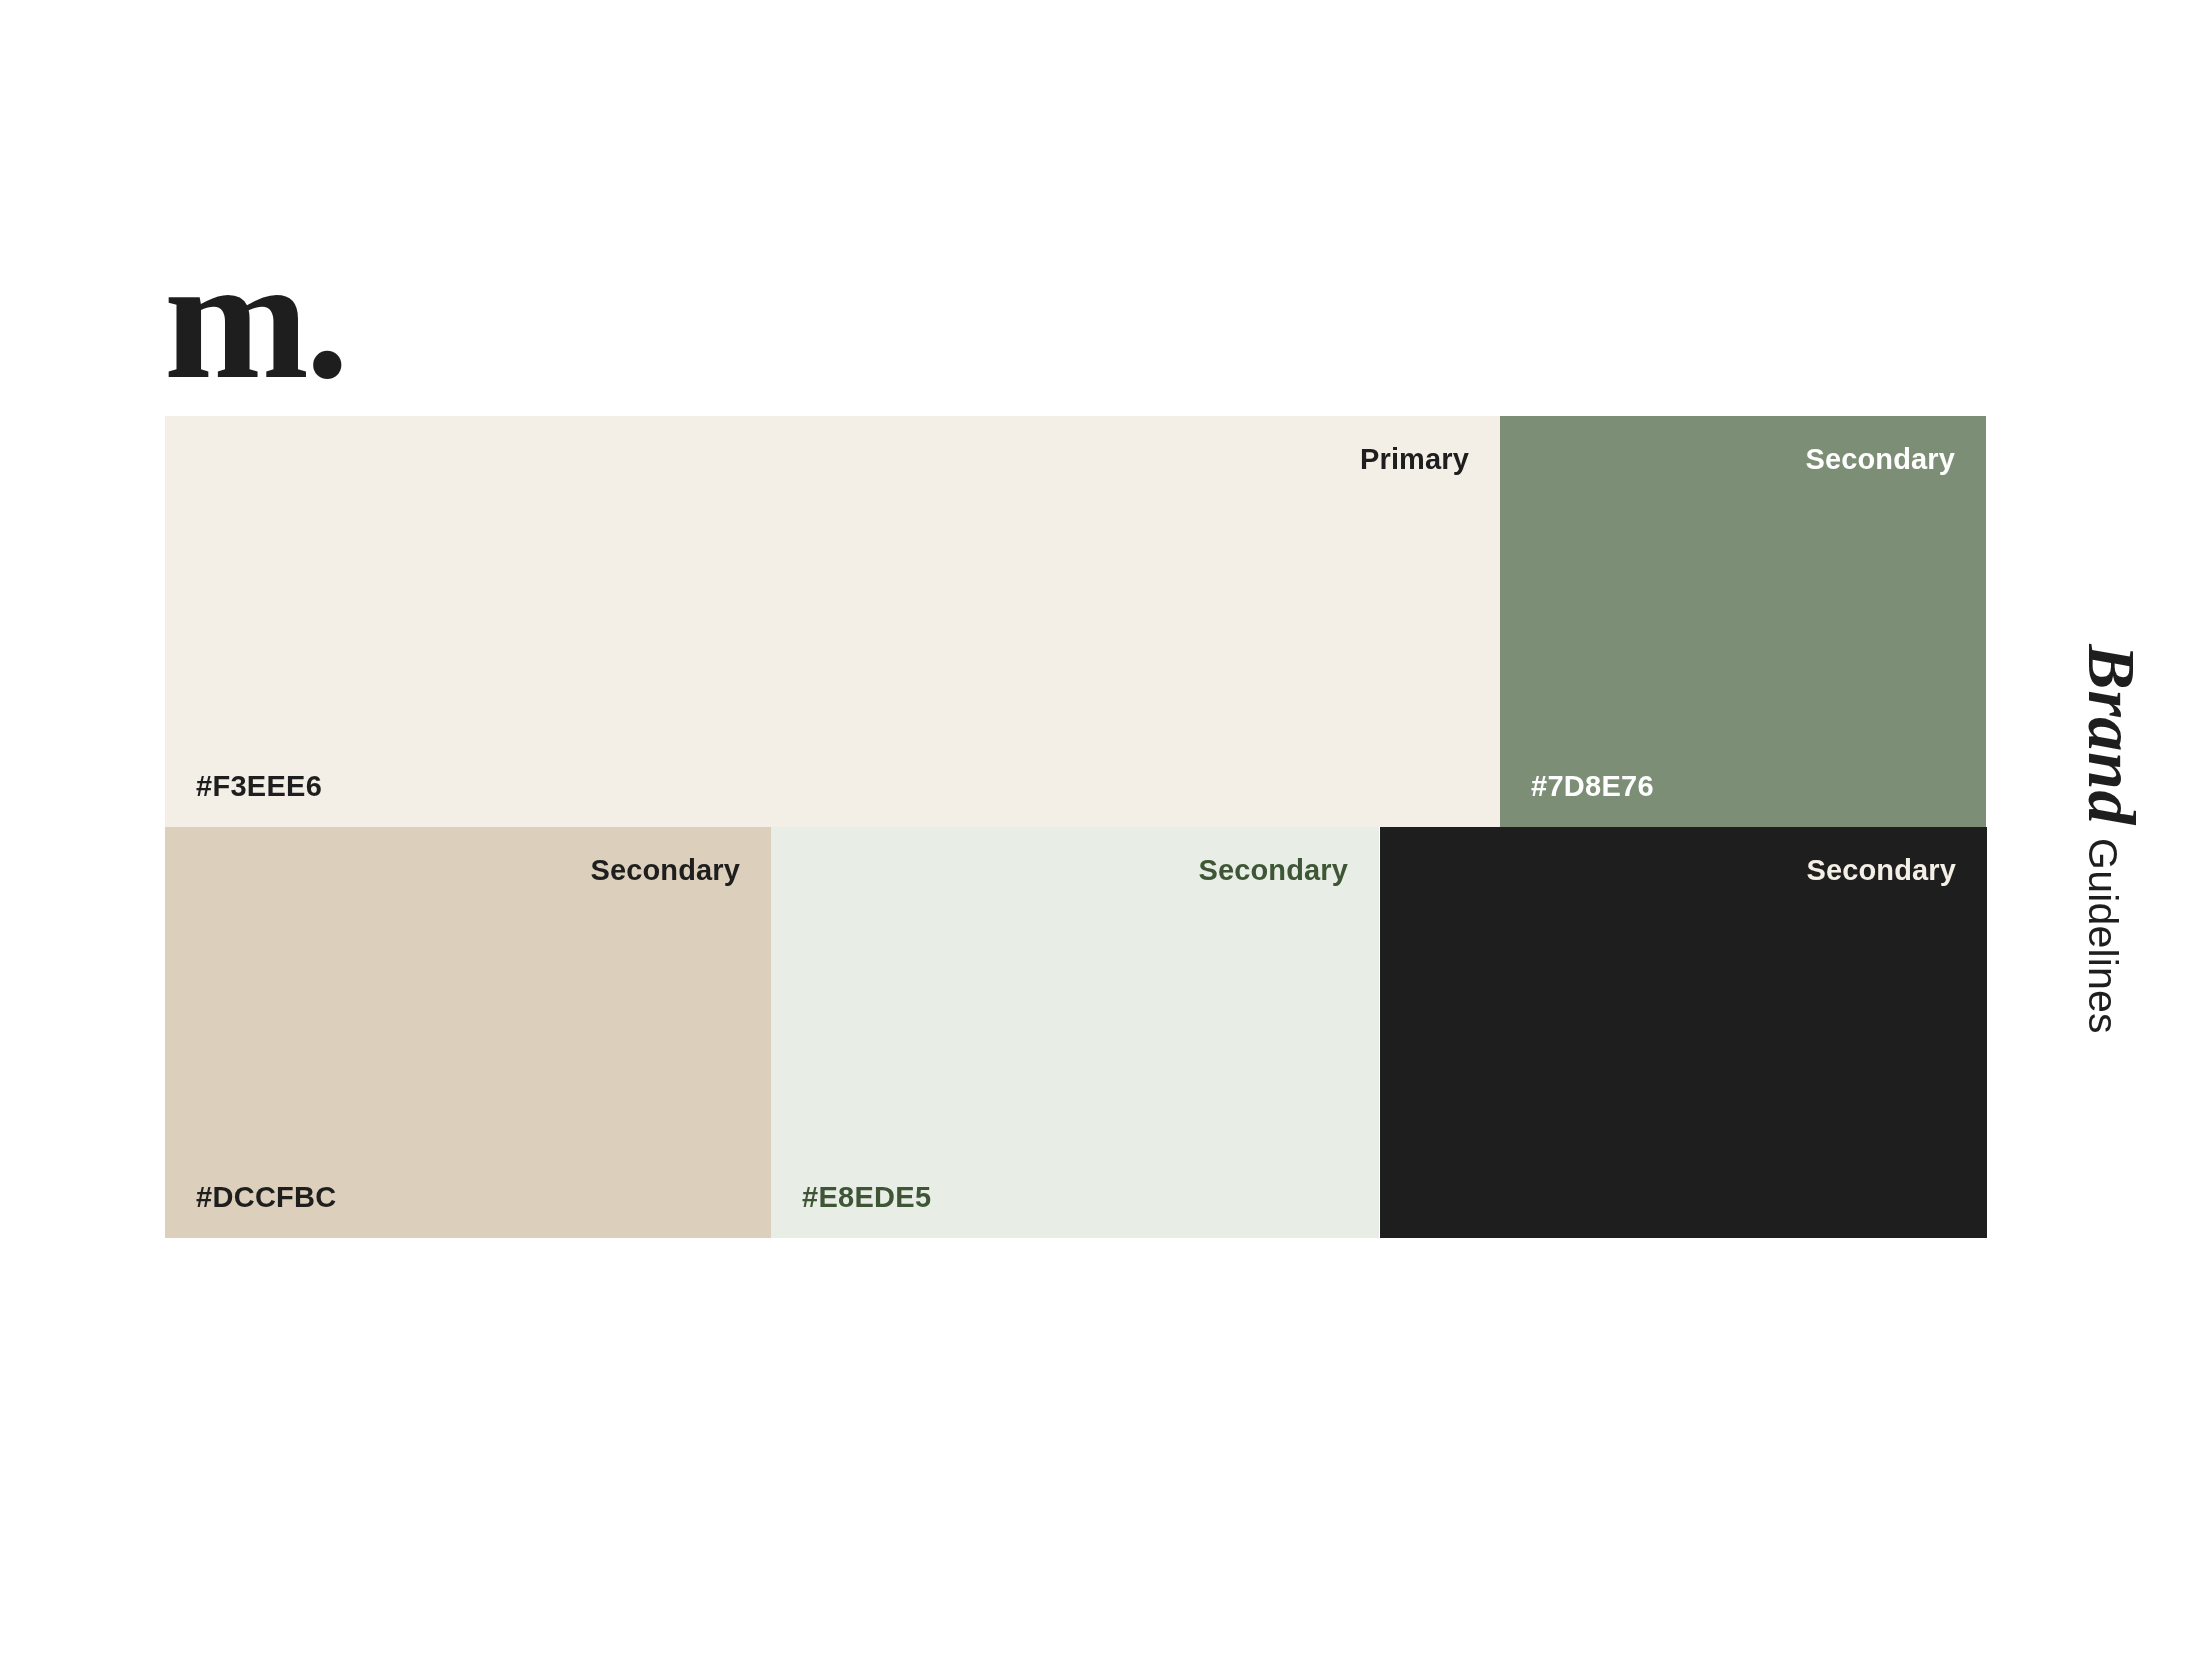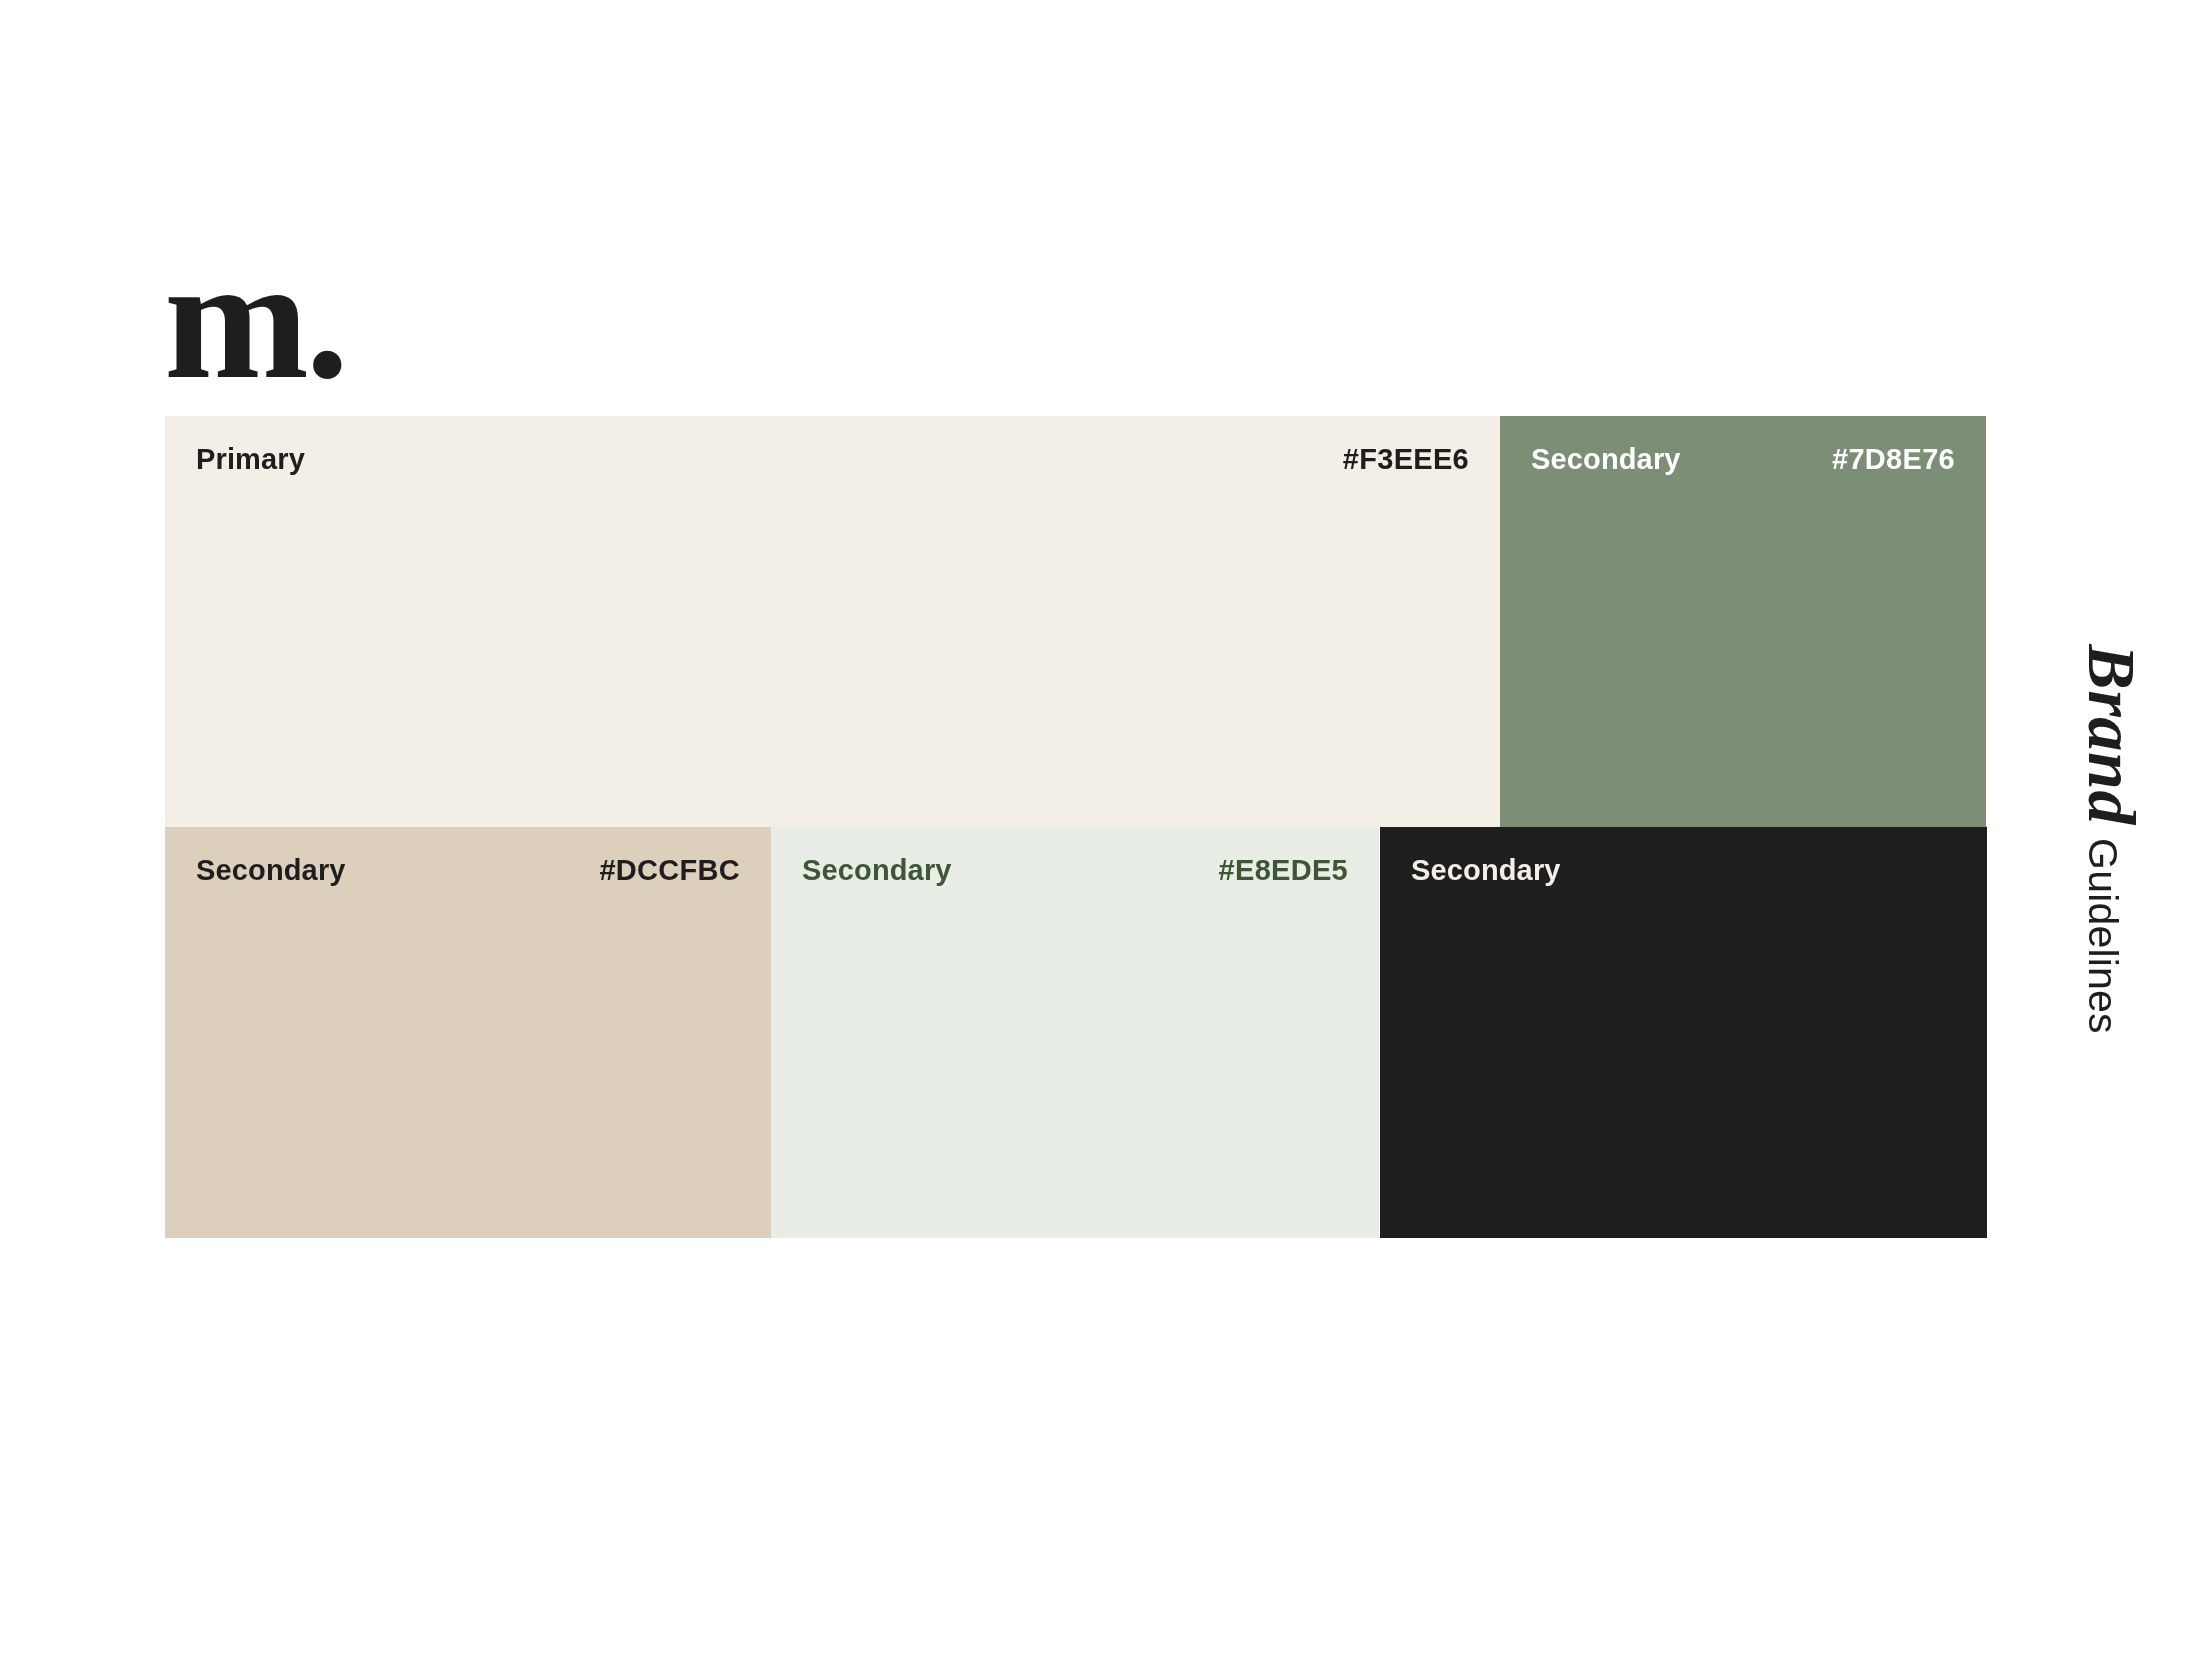--- a/index.html
+++ b/index.html
@@ -39,38 +39,38 @@
     left:165px;
     top:416px;
     width:1822px;
     height:822px;
   }
 
   .swatch {
     position:absolute;
     padding:28px 31px 25.5px 31px;
     display:flex;
-    flex-direction:row;
+    flex-direction:column;
     justify-content:space-between;
   }
 
   .swatch-role {
     font-size:29px;
     font-weight:700;
     letter-spacing:0.005em;
     text-align:right;
     line-height:1.05;
     white-space:nowrap;
   }
 
   .swatch-hex {
     font-size:29px;
     font-weight:700;
     letter-spacing:0.01em;
-    text-align:right;
+    text-align:left;
     line-height:1.05;
     white-space:nowrap;
   }
 
   
   #swatch-primary   { left:0px;    top:0px;   width:1335px; height:411px; }
   #swatch-secondary-green { left:1335px; top:0px;   width:486px;  height:411px; }
   
   #swatch-secondary-tan   { left:0px;    top:411px; width:606px; height:411px; }
   #swatch-secondary-pale  { left:606px; top:411px; width:608px; height:411px; }

